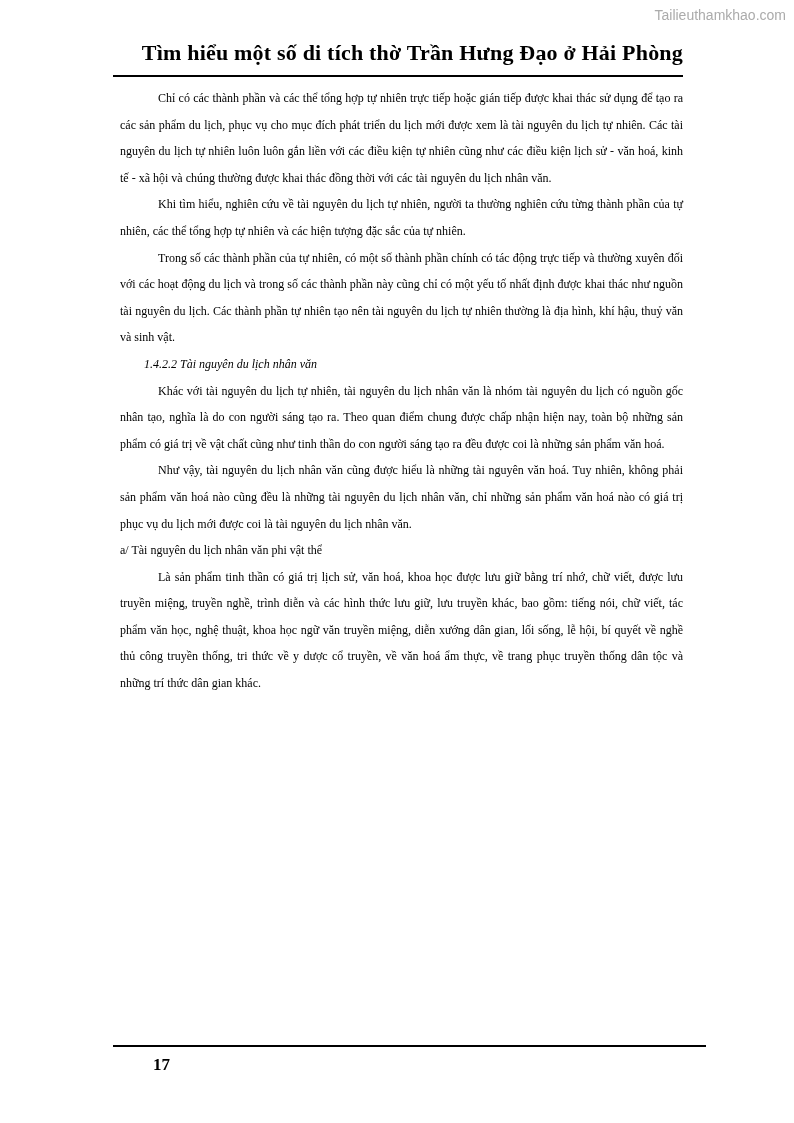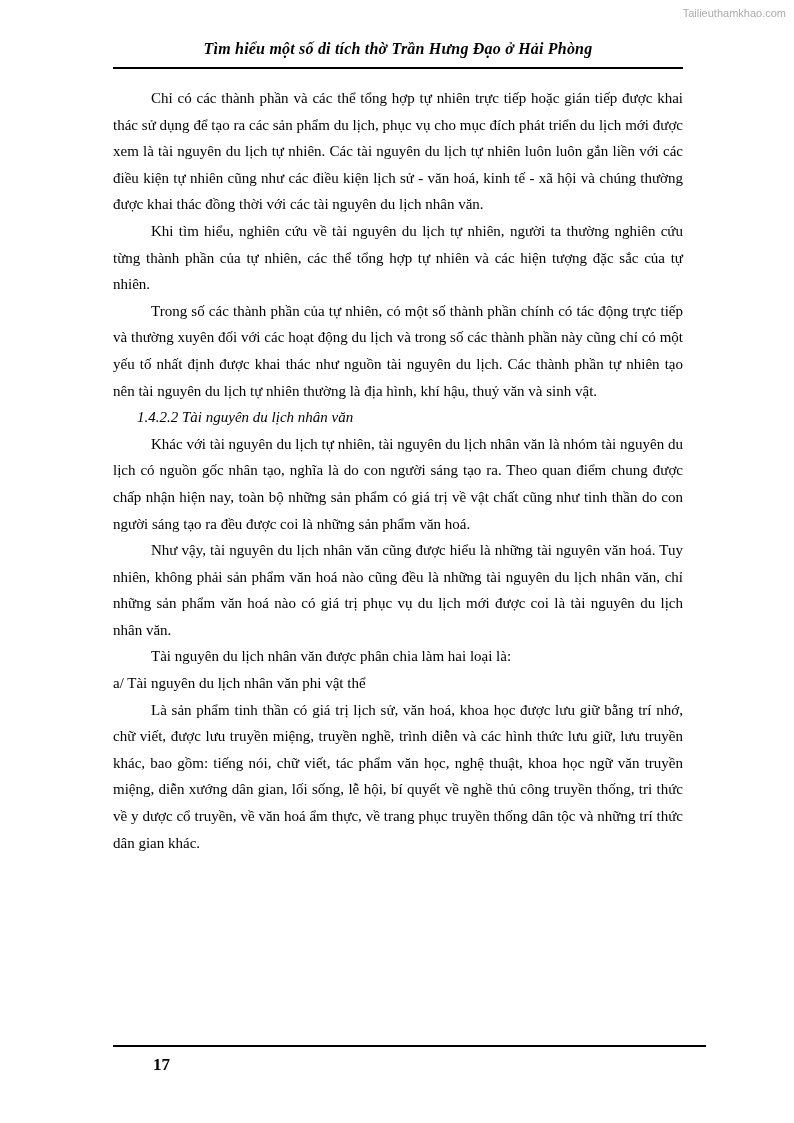--- a/index.html
+++ b/index.html
@@ -12,44 +12,44 @@
     font-family: "Liberation Serif", "DejaVu Serif", serif;
     color: #000;
     overflow: hidden;
     box-shadow: 0 0 4px rgba(0,0,0,0.25);
   }
   .watermark {
     position: absolute;
     top: 7px;
     right: 8px;
     font-family: "Liberation Sans", sans-serif;
-    font-size: 11px;
+    font-size: 14px;
     color: #ababab;
   }
   .header {
     position: absolute;
     top: 40px;
     left: 113px;
     right: 111px;
     text-align: center;
     border-bottom: 2px solid #000;
     padding-bottom: 9px;
   }
   .title {
     font-weight: bold;
-    font-style: italic;
-    font-size: 16px;
+    font-size: 22px;
     letter-spacing: 0.2px;
+    text-align: right;
   }
   .content {
     position: absolute;
     top: 85px;
-    left: 113px;
+    left: 120px;
     right: 111px;
-    font-size: 15px;
+    font-size: 12px;
     line-height: 26.6px;
     text-align: justify;
   }
   .content p { margin: 0; }
   p.indent { text-indent: 38px; }
   p.heading { font-style: italic; text-indent: 0; margin-left: 24px; }
   p.plain { text-indent: 0; }
   .footer {
     position: absolute;
     top: 1045px;
@@ -83,21 +83,20 @@
   </div>
 
   <div class="content">
 
   <p class="indent">Chỉ có các thành phần và các thể tổng hợp tự nhiên trực tiếp hoặc gián tiếp được khai thác sử dụng để tạo ra các sản phẩm du lịch, phục vụ cho mục đích phát triển du lịch mới được xem là tài nguyên du lịch tự nhiên. Các tài nguyên du lịch tự nhiên luôn luôn gắn liền với các điều kiện tự nhiên cũng như các điều kiện lịch sử - văn hoá, kinh tế - xã hội và chúng thường được khai thác đồng thời với các tài nguyên du lịch nhân văn.</p>
       <p class="indent">Khi tìm hiểu, nghiên cứu về tài nguyên du lịch tự nhiên, người ta thường nghiên cứu từng thành phần của tự nhiên, các thể tổng hợp tự nhiên và các hiện tượng đặc sắc của tự nhiên.</p>
       <p class="indent">Trong số các thành phần của tự nhiên, có một số thành phần chính có tác động trực tiếp và thường xuyên đối với các hoạt động du lịch và trong số các thành phần này cũng chỉ có một yếu tố nhất định được khai thác như nguồn tài nguyên du lịch. Các thành phần tự nhiên tạo nên tài nguyên du lịch tự nhiên thường là địa hình, khí hậu, thuỷ văn và sinh vật.</p>
       <p class="heading">1.4.2.2 Tài nguyên du lịch nhân văn</p>
       <p class="indent">Khác với tài nguyên du lịch tự nhiên, tài nguyên du lịch nhân văn là nhóm tài nguyên du lịch có nguồn gốc nhân tạo, nghĩa là do con người sáng tạo ra. Theo quan điểm chung được chấp nhận hiện nay, toàn bộ những sản phẩm có giá trị về vật chất cũng như tinh thần do con người sáng tạo ra đều được coi là những sản phẩm văn hoá.</p>
       <p class="indent">Như vậy, tài nguyên du lịch nhân văn cũng được hiểu là những tài nguyên văn hoá. Tuy nhiên, không phải sản phẩm văn hoá nào cũng đều là những tài nguyên du lịch nhân văn, chỉ những sản phẩm văn hoá nào có giá trị phục vụ du lịch mới được coi là tài nguyên du lịch nhân văn.</p>
-      <p class="indent">Tài nguyên du lịch nhân văn được phân chia làm hai loại là:</p>
       <p class="plain">a/ Tài nguyên du lịch nhân văn phi vật thể</p>
       <p class="indent">Là sản phẩm tinh thần có giá trị lịch sử, văn hoá, khoa học được lưu giữ bằng trí nhớ, chữ viết, được lưu truyền miệng, truyền nghề, trình diễn và các hình thức lưu giữ, lưu truyền khác, bao gồm: tiếng nói, chữ viết, tác phẩm văn học, nghệ thuật, khoa học ngữ văn truyền miệng, diễn xướng dân gian, lối sống, lễ hội, bí quyết về nghề thủ công truyền thống, tri thức về y dược cổ truyền, về văn hoá ẩm thực, về trang phục truyền thống dân tộc và những trí thức dân gian khác.</p>
     </div>
 
   <div class="footer">
     <div class="pagenum">17</div>
   </div>
 
 </div>
 

